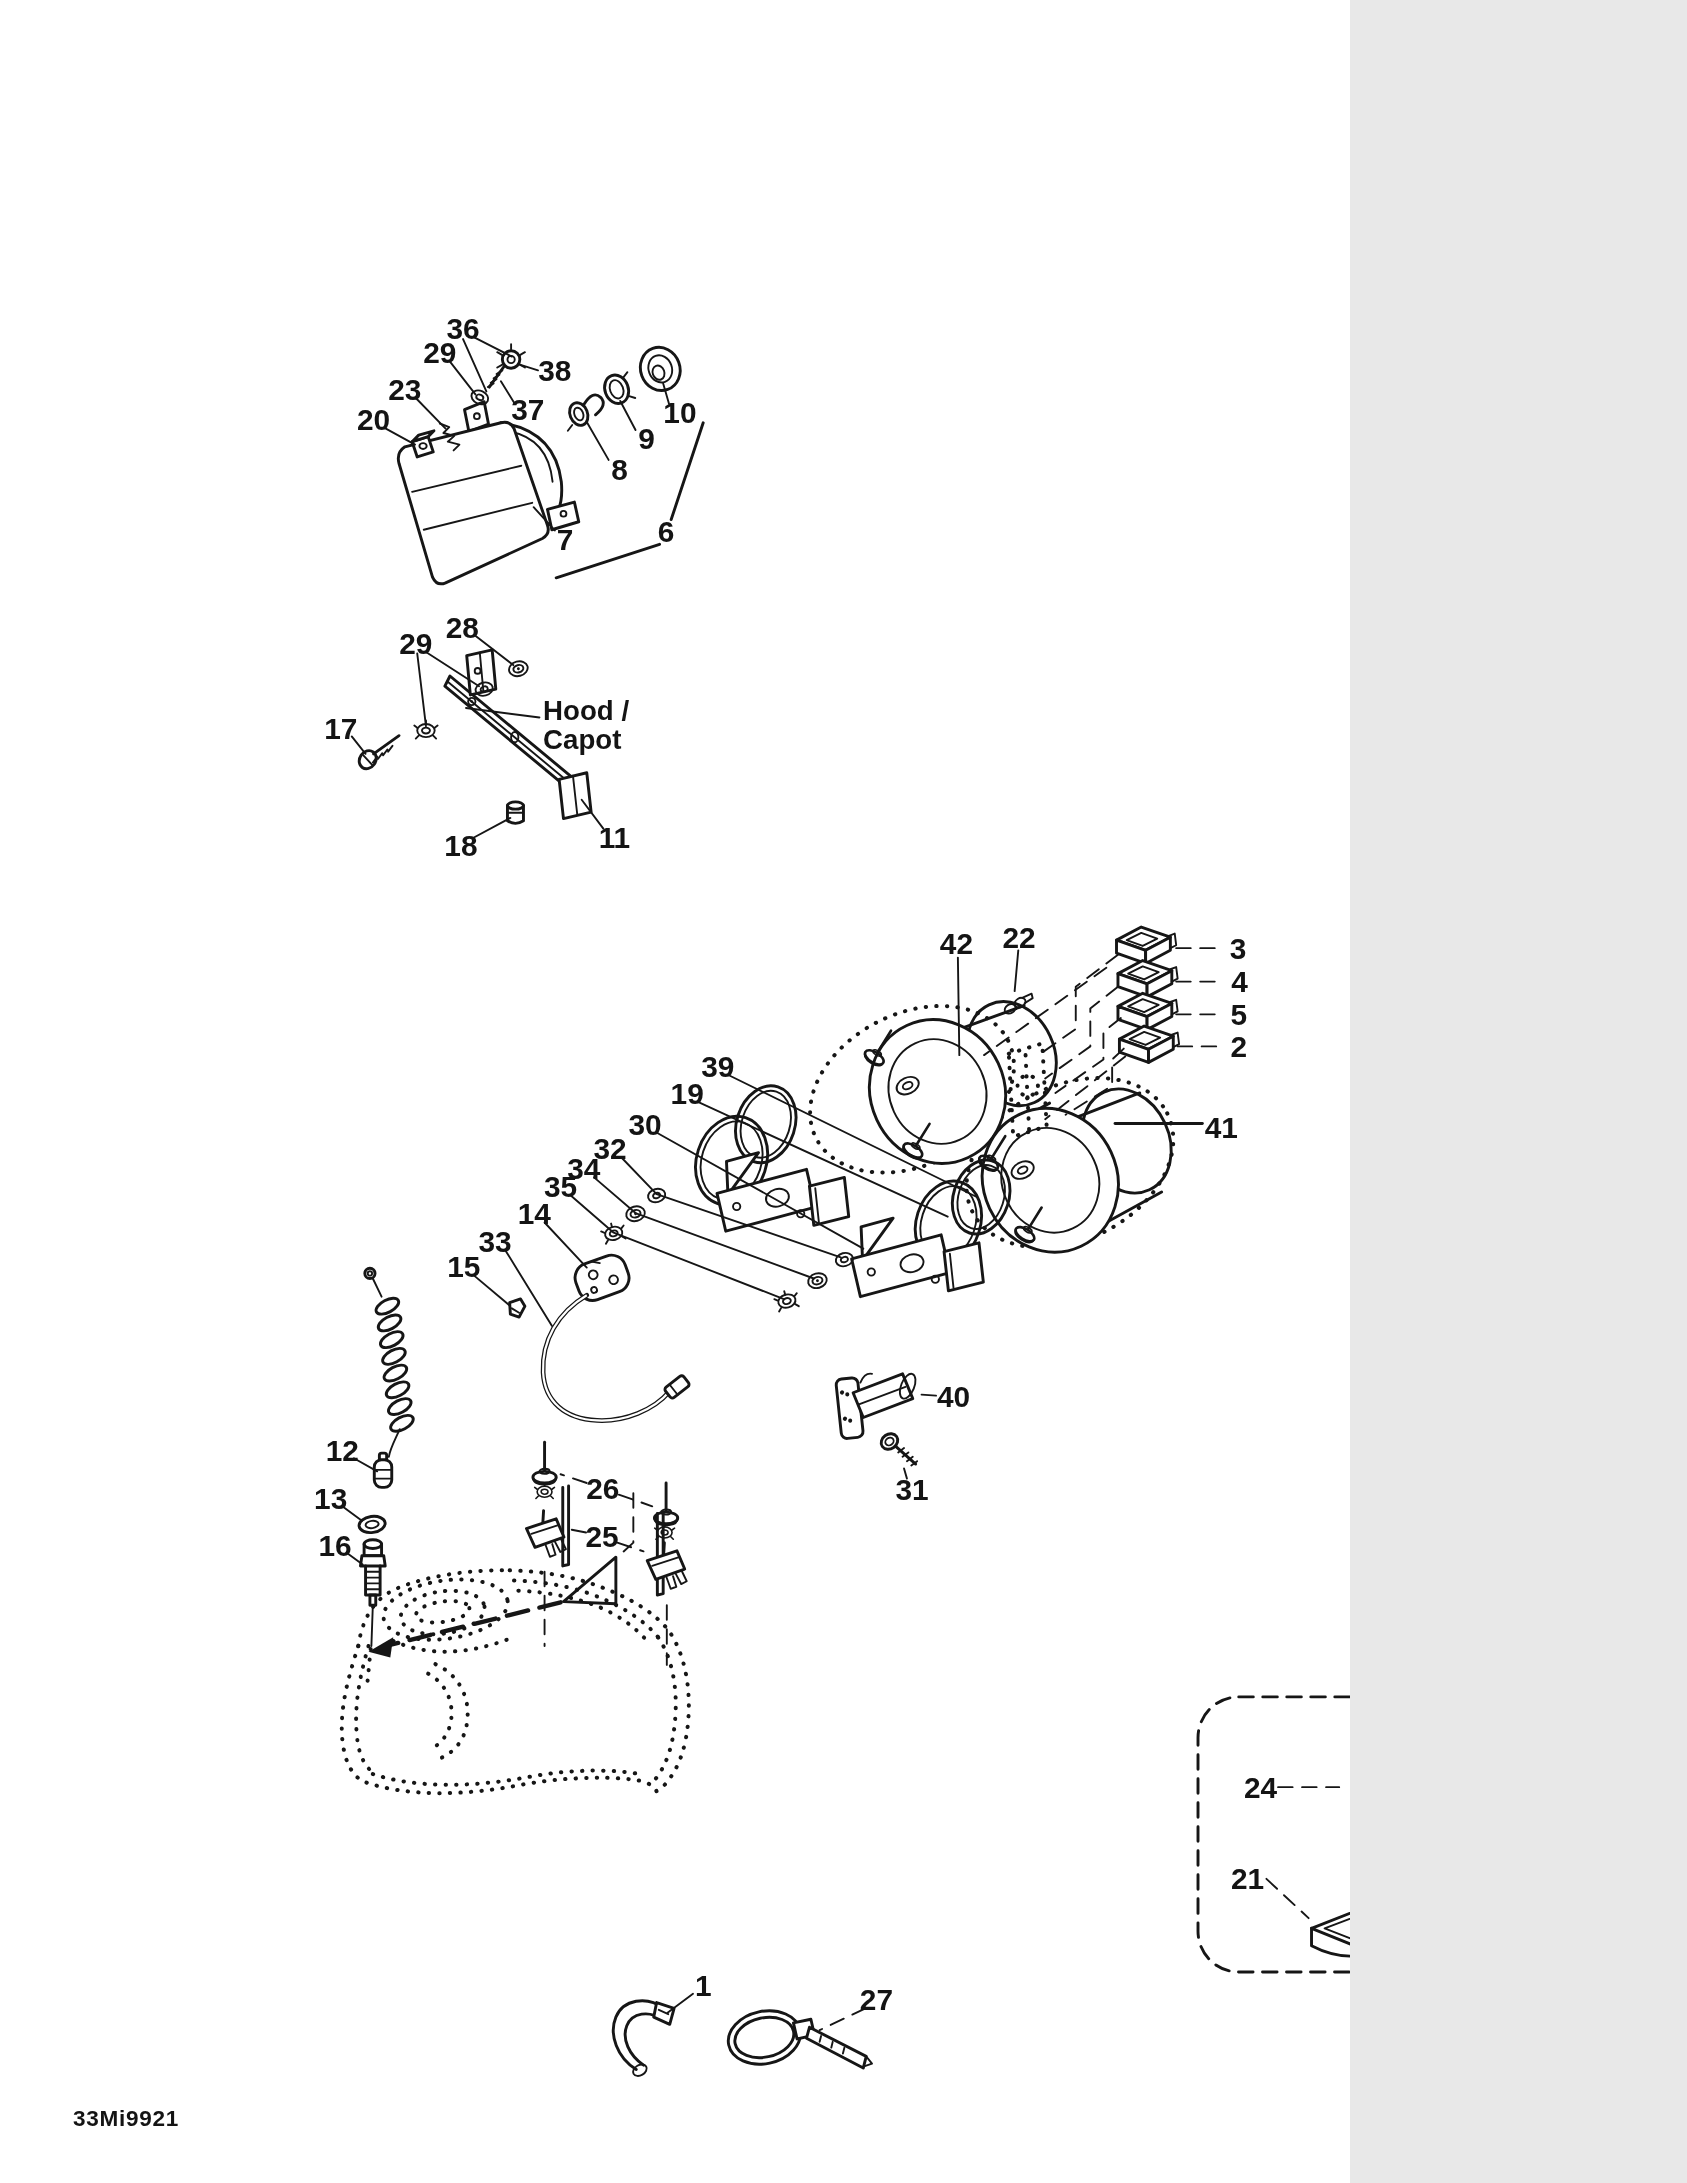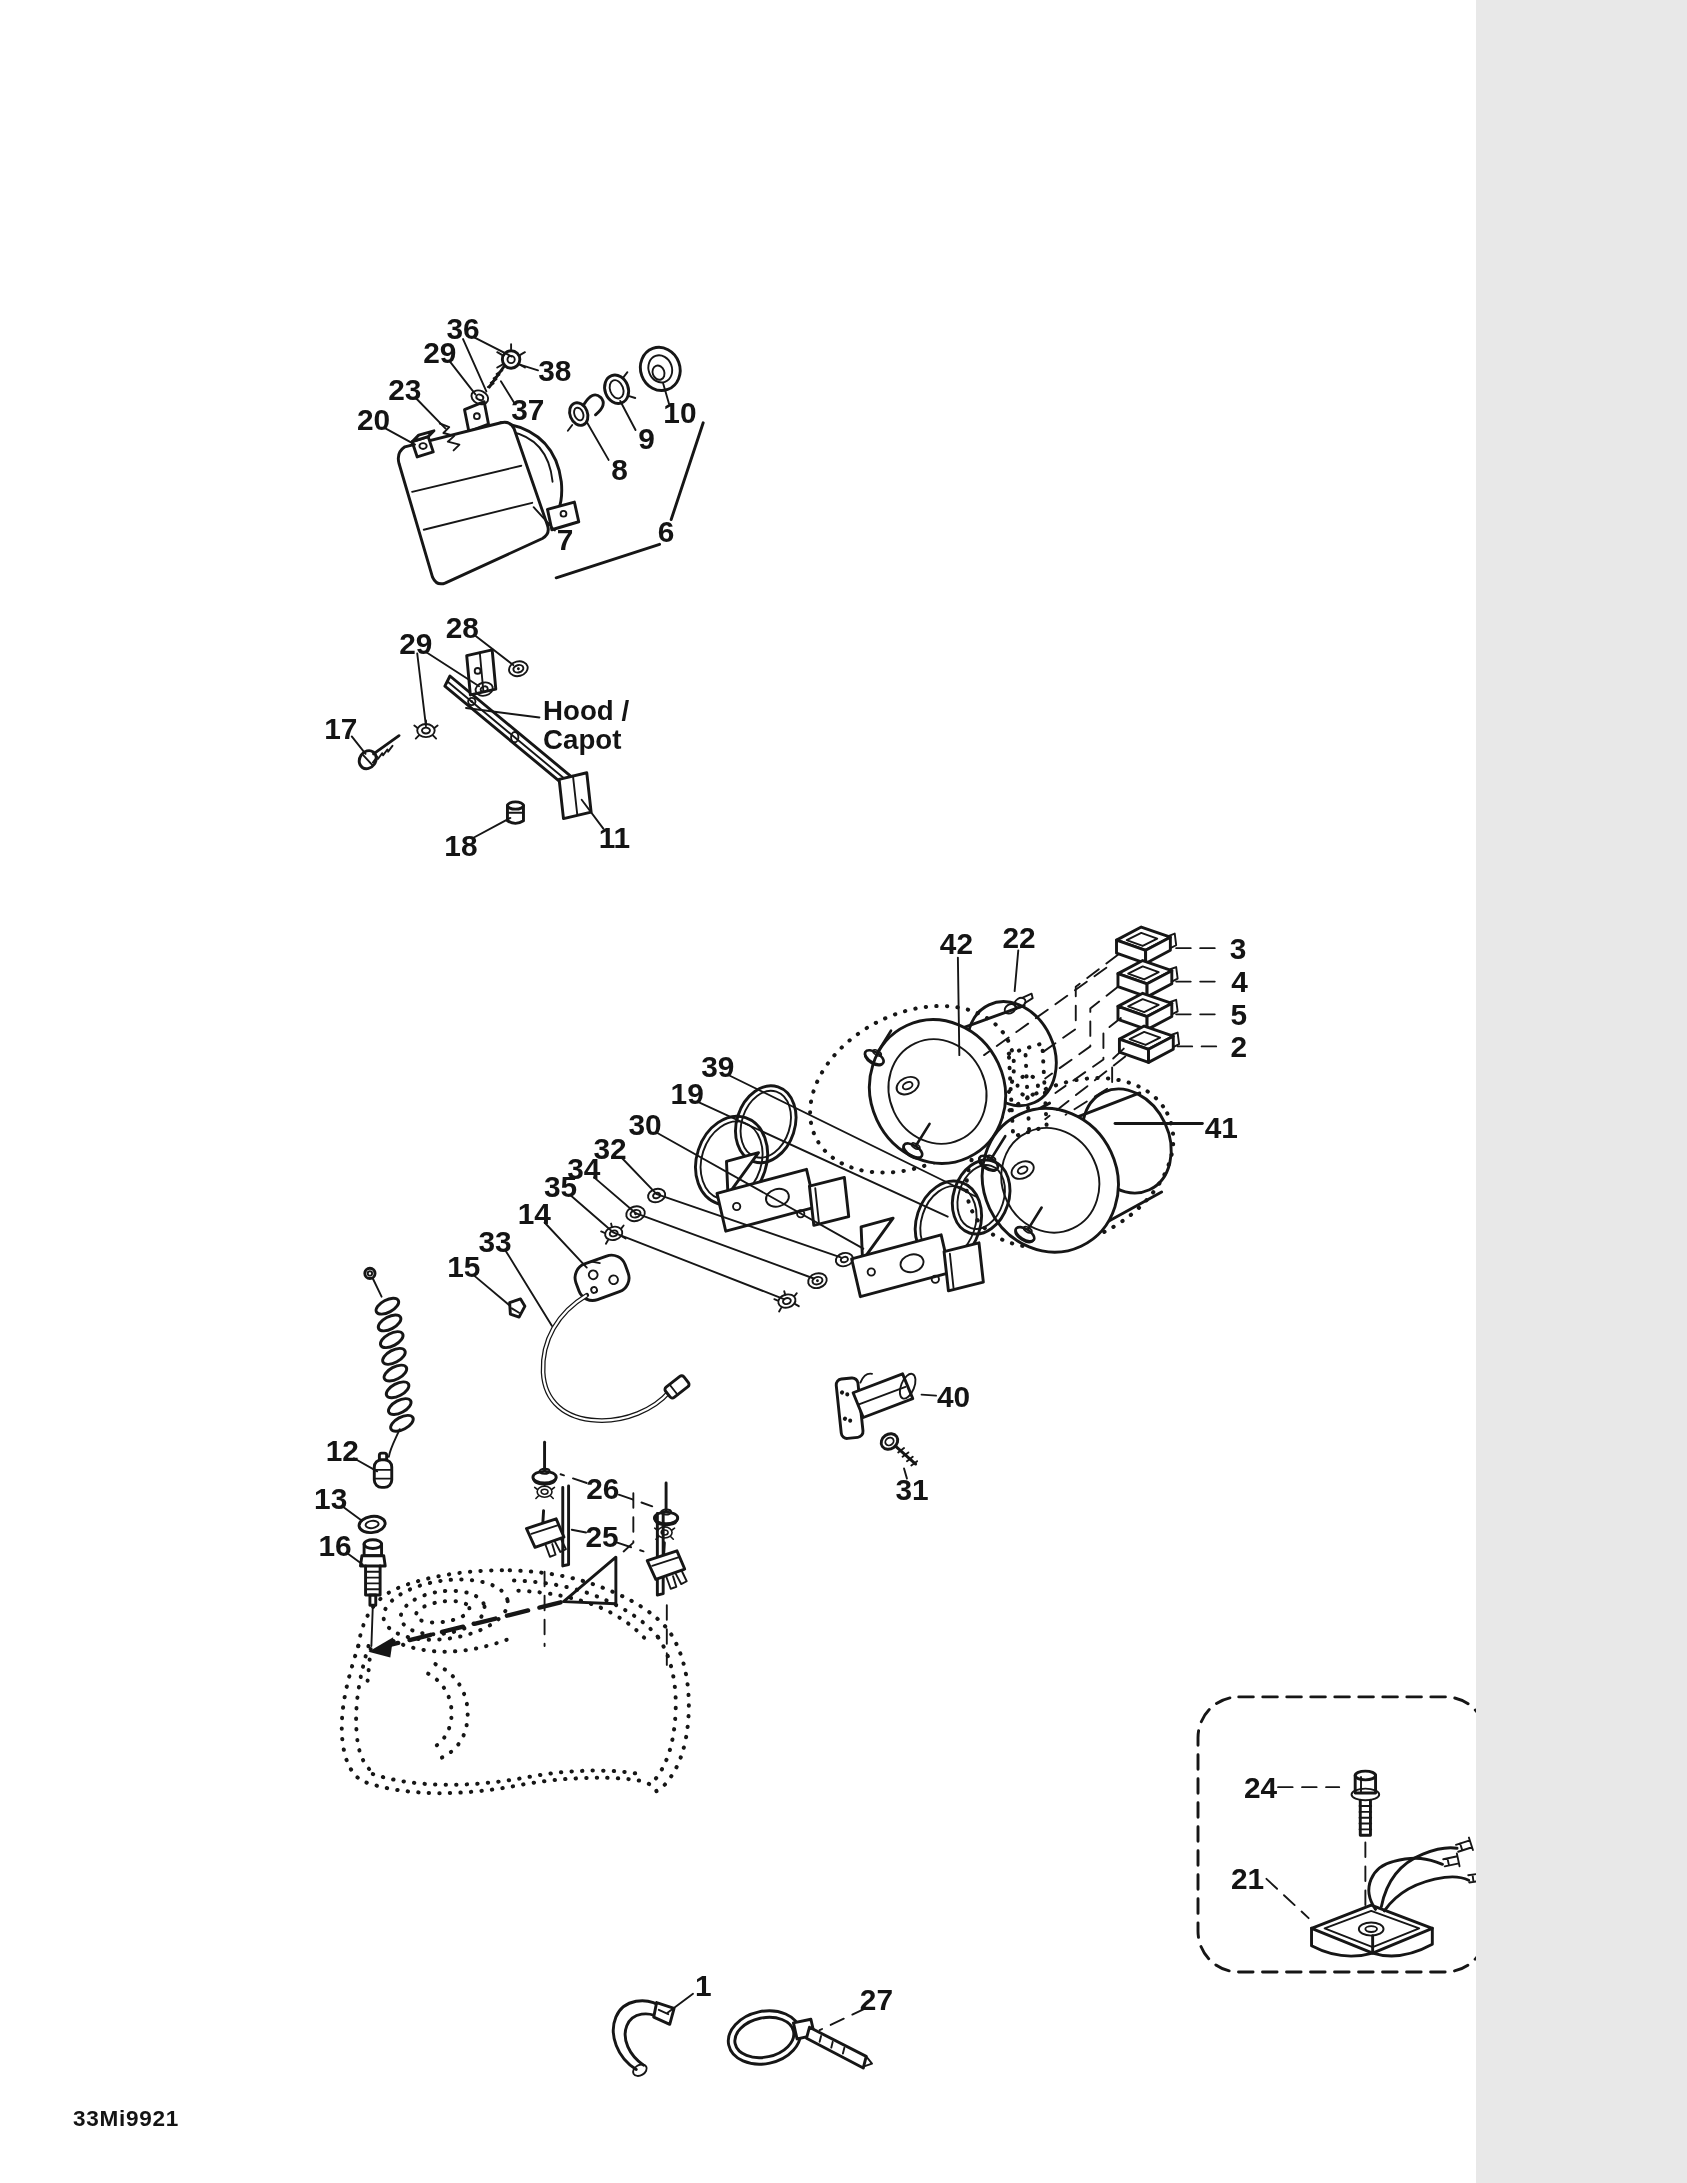--- a/index.html
+++ b/index.html
@@ -1,16 +1,16 @@
 <!DOCTYPE html>
 <html style="font-size:11.6px"><head>
 <meta charset="utf-8">
 <style>
   html,body{margin:0;padding:0;background:#e8e8e8;}
-  .stage{position:relative;width:1476px;height:2183px;background:#ffffff;overflow:hidden;}
+  .stage{position:relative;width:1350px;height:2183px;background:#ffffff;overflow:hidden;}
   svg{position:absolute;left:0;top:0;}
   .s  {stroke:#161616;stroke-width:4;fill:none;stroke-linecap:round;stroke-linejoin:round;}
   .s2 {stroke-width:2.6;}
   .s6 {stroke-width:6.5;}
   .w  {fill:#ffffff;}
   .blk{fill:#161616;stroke:none;}
   .dsh{stroke-dasharray:20 13;}
   .dshB{stroke-dasharray:30 16;stroke-width:6;}
   .dot{stroke-dasharray:0.5 14;stroke-width:5.5;stroke-linecap:round;}
   text.c{font-family:"Liberation Sans",sans-serif;font-size:41px;font-weight:600;fill:#141414;

